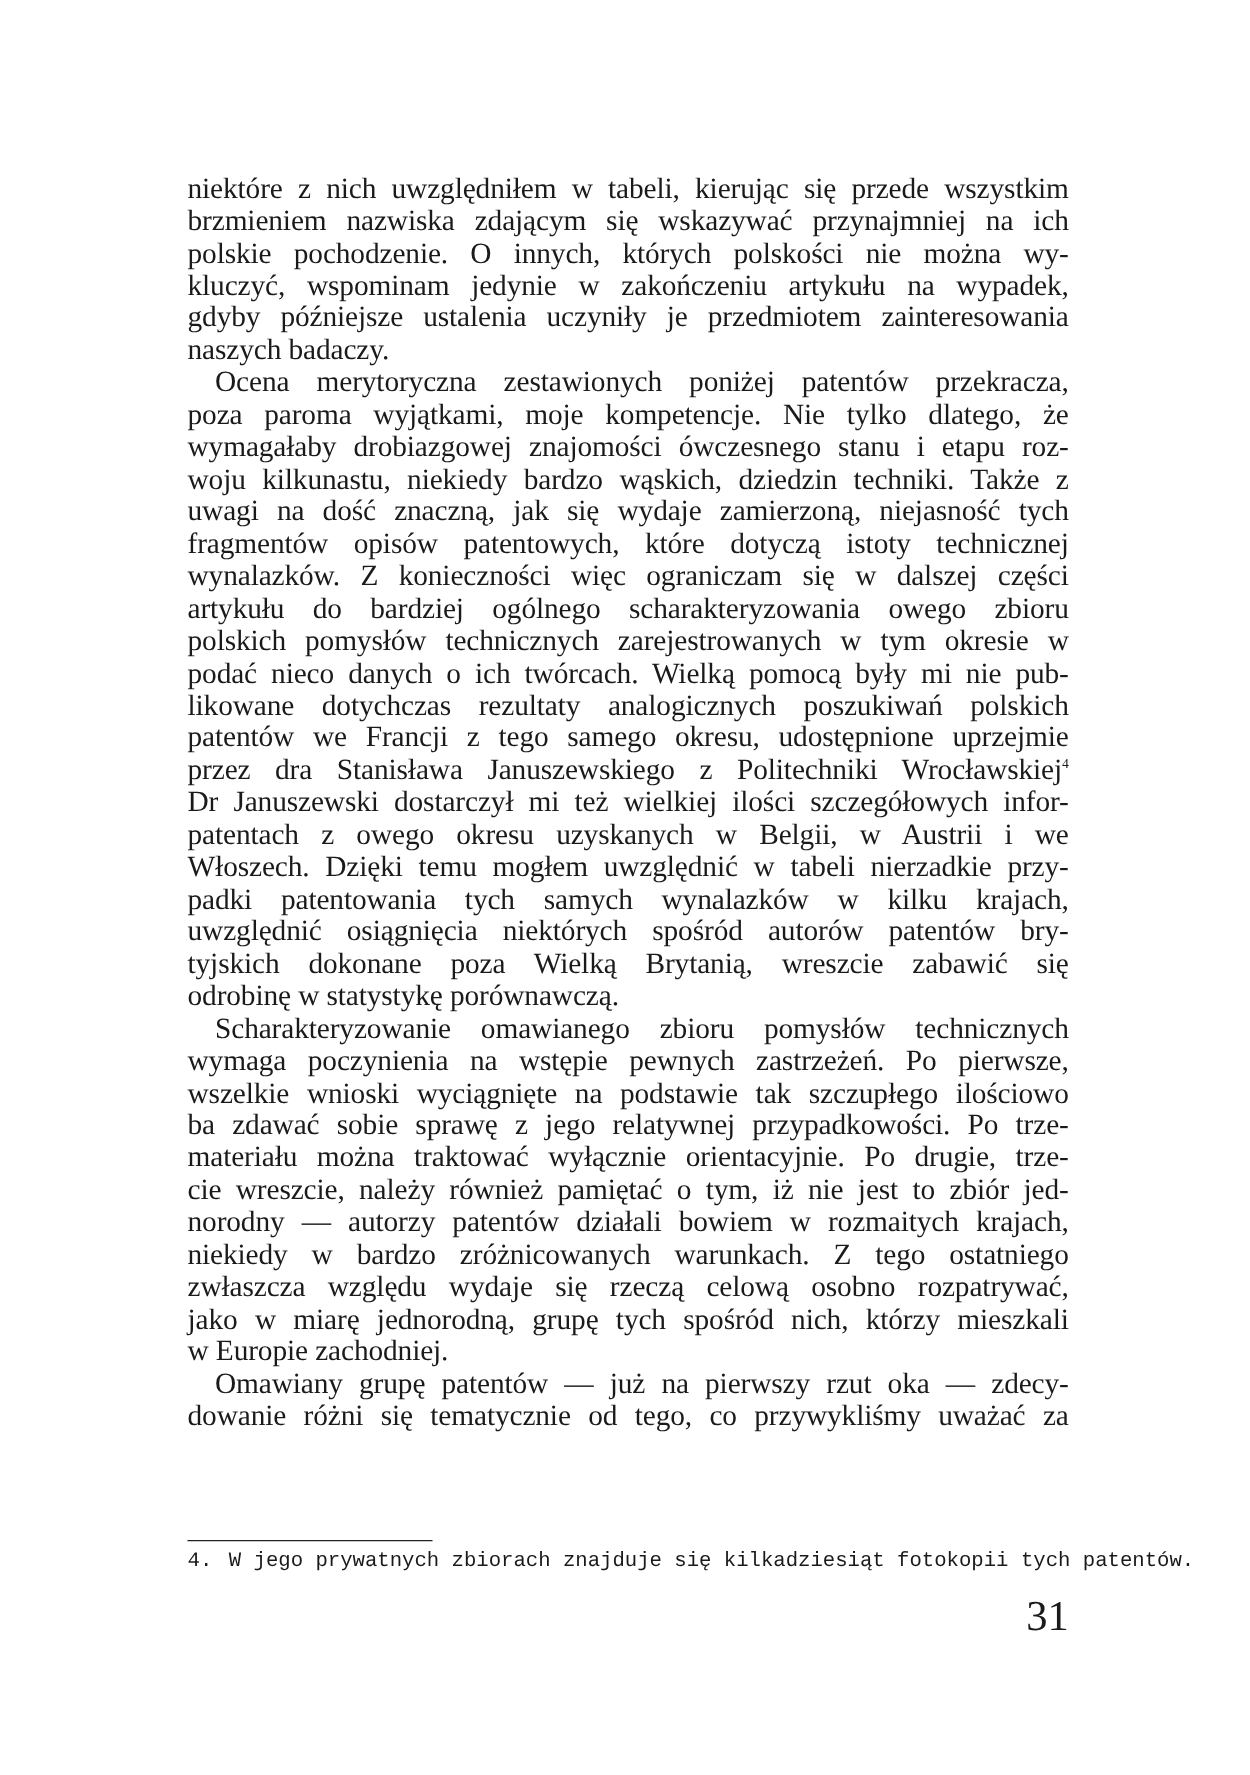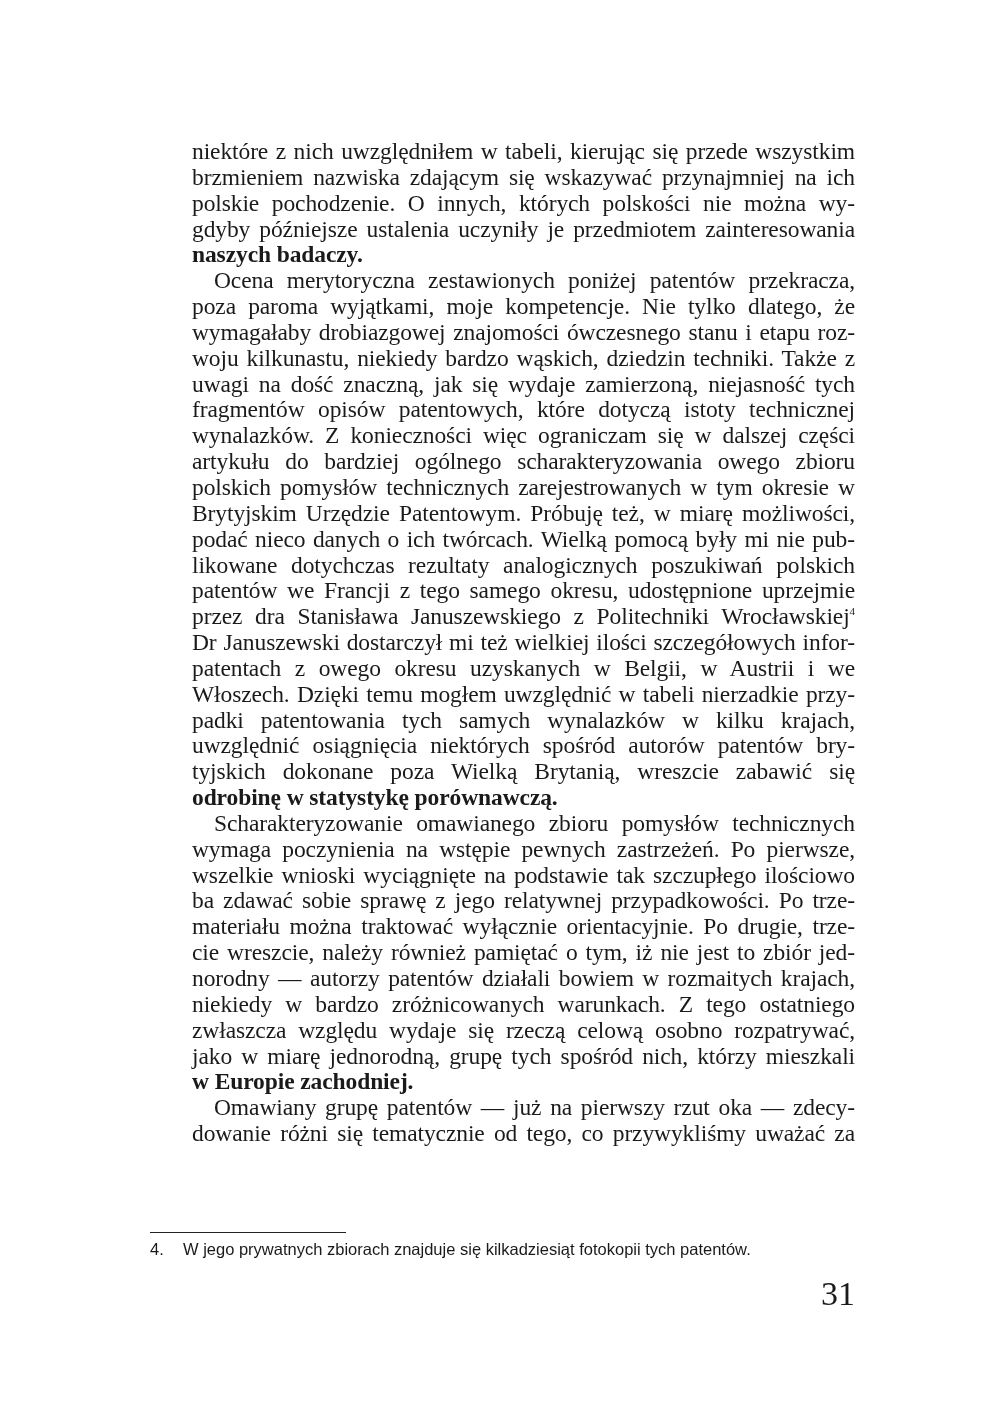--- a/index.html
+++ b/index.html
@@ -7,59 +7,58 @@
     .page { position: absolute; left: 150px; top: 139px; width: 705px; color: #1a1a1a; }
     .line {
       font-family: "Liberation Serif", serif;
       font-size: 23.5px;
       line-height: 25.85px;
       height: 25.85px;
       white-space: nowrap;
       text-align: justify;
       text-align-last: justify;
       letter-spacing: -0.1px;
-      margin-left: 42px;
     }
-    .line.last { text-align-last: left; font-weight: bold; }
+    .line.last { text-align-last: left; }
     .line.indent { padding-left: 22px; }
     sup { font-size: 11px; vertical-align: 9px; line-height: 0; }
     .rule { position: absolute; left: 150px; top: 1232px; width: 196px; height: 1px; background: #222; }
     .footnote {
       position: absolute; left: 150px; top: 1238px; width: 705px;
-      font-family: Liberation Sans, sans-serif; font-size: 16.5px; line-height: 22px; color: #1a1a1a;
+      font-family: Liberation Mono, monospace; font-size: 16.5px; line-height: 22px; color: #1a1a1a;
       white-space: nowrap;
     }
     .footnote .num { display: inline-block; width: 33px; }
     .pagenum {
       position: absolute; right: 145px; top: 1275px;
       font-family: "Liberation Serif", serif; font-size: 34px; color: #1a1a1a;
     }
   </style>
 </head>
 <body>
 
 <div class="page">
   <div>
     <div class="line">niektóre z nich uwzględniłem w tabeli, kierując się przede wszystkim</div>
     <div class="line">brzmieniem nazwiska zdającym się wskazywać przynajmniej na ich</div>
     <div class="line">polskie pochodzenie. O innych, których polskości nie można wy-</div>
+    <div class="line">kluczyć, wspominam jedynie w zakończeniu artykułu na wypadek,</div>
     <div class="line">gdyby późniejsze ustalenia uczyniły je przedmiotem zainteresowania</div>
     <div class="line last">naszych badaczy.</div>
   </div>
   <div>
     <div class="line indent">Ocena merytoryczna zestawionych poniżej patentów przekracza,</div>
     <div class="line">poza paroma wyjątkami, moje kompetencje. Nie tylko dlatego, że</div>
     <div class="line">wymagałaby drobiazgowej znajomości ówczesnego stanu i etapu roz-</div>
     <div class="line">woju kilkunastu, niekiedy bardzo wąskich, dziedzin techniki. Także z</div>
     <div class="line">uwagi na dość znaczną, jak się wydaje zamierzoną, niejasność tych</div>
     <div class="line">fragmentów opisów patentowych, które dotyczą istoty technicznej</div>
     <div class="line">wynalazków. Z konieczności więc ograniczam się w dalszej części</div>
     <div class="line">artykułu do bardziej ogólnego scharakteryzowania owego zbioru</div>
     <div class="line">polskich pomysłów technicznych zarejestrowanych w tym okresie w</div>
-    <div class="line">Brytyjskim Urzędzie Patentowym. Próbuję też, w miarę możliwości,</div>
     <div class="line">podać nieco danych o ich twórcach. Wielką pomocą były mi nie pub-</div>
     <div class="line">likowane dotychczas rezultaty analogicznych poszukiwań polskich</div>
     <div class="line">patentów we Francji z tego samego okresu, udostępnione uprzejmie</div>
     <div class="line"><span>przez dra Stanisława Januszewskiego z Politechniki Wrocławskiej</span><sup>4</sup></div>
     <div class="line">Dr Januszewski dostarczył mi też wielkiej ilości szczegółowych infor-</div>
     <div class="line">patentach z owego okresu uzyskanych w Belgii, w Austrii i we</div>
     <div class="line">Włoszech. Dzięki temu mogłem uwzględnić w tabeli nierzadkie przy-</div>
     <div class="line">padki patentowania tych samych wynalazków w kilku krajach,</div>
     <div class="line">uwzględnić osiągnięcia niektórych spośród autorów patentów bry-</div>
     <div class="line">tyjskich dokonane poza Wielką Brytanią, wreszcie zabawić się</div>

